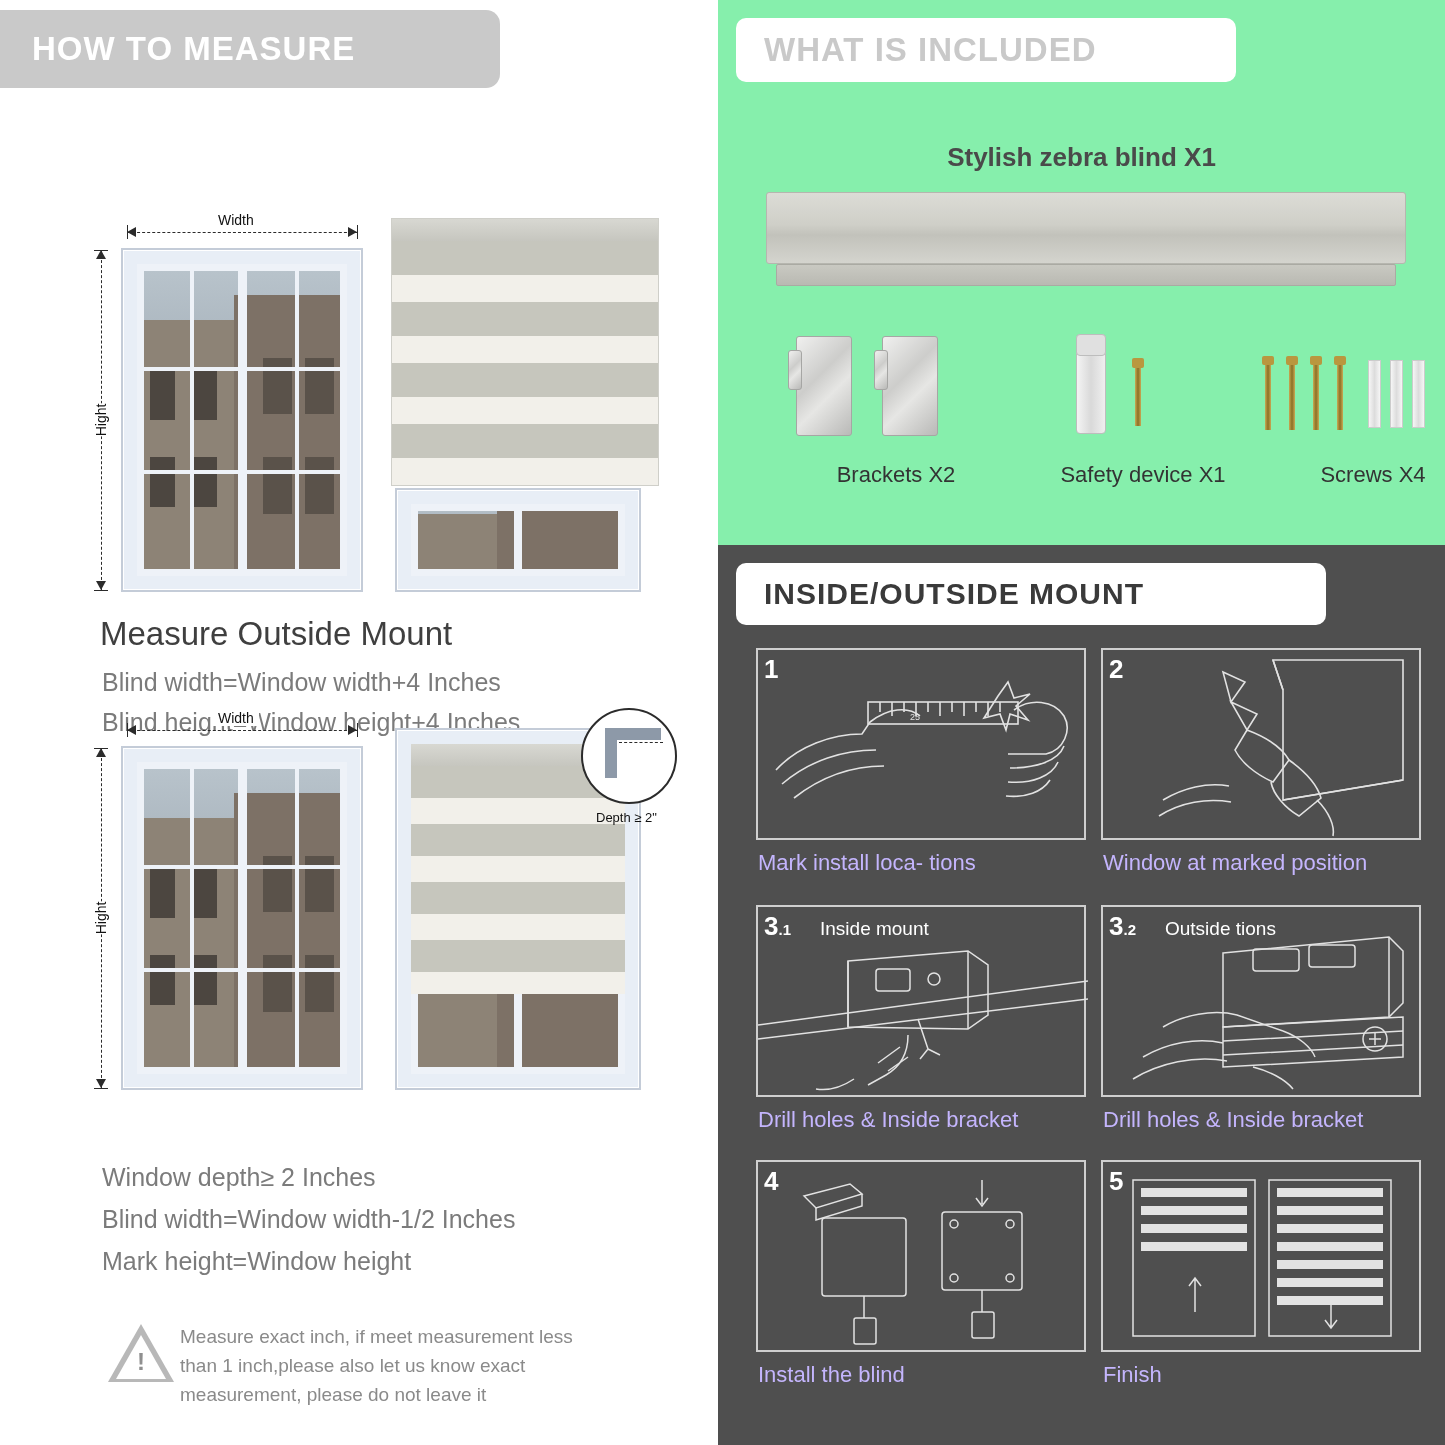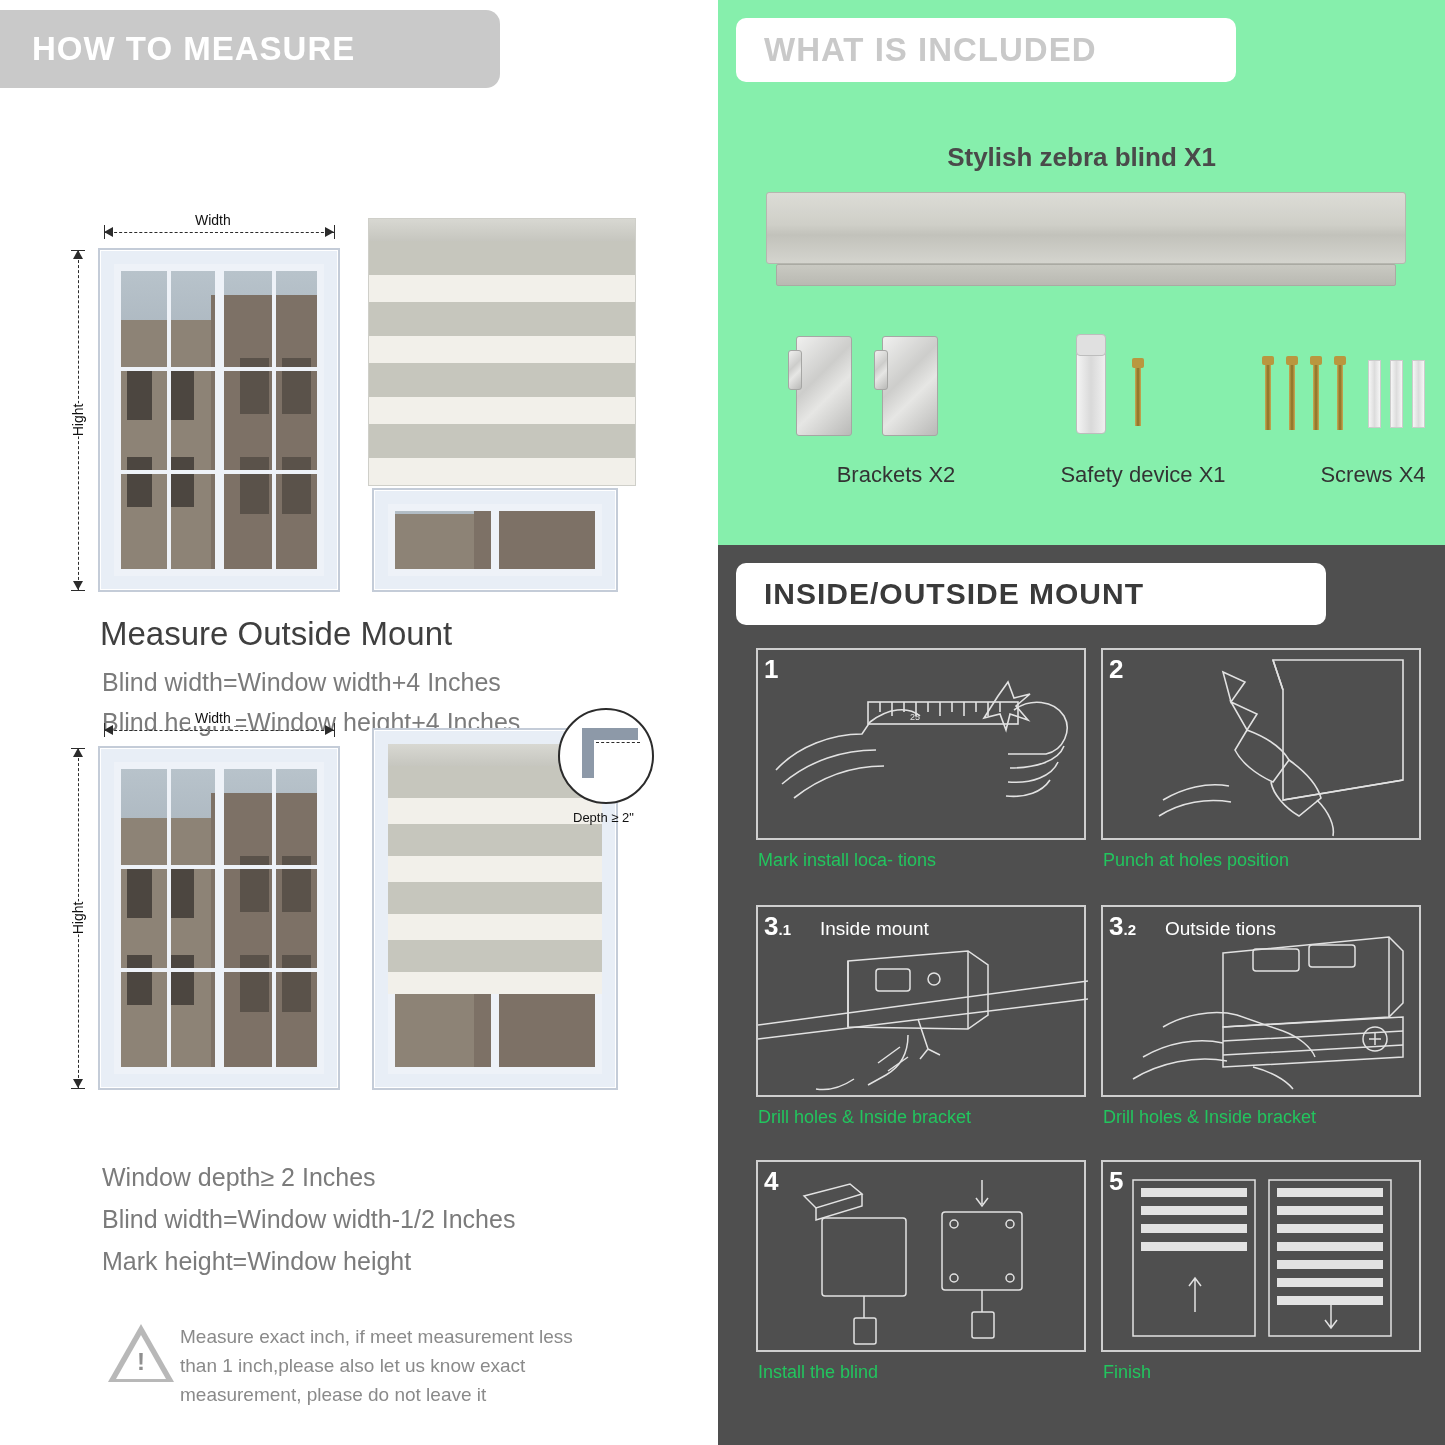--- a/index.html
+++ b/index.html
@@ -22,21 +22,21 @@
     background:#c9c9c9;
     border-top-right-radius:14px; border-bottom-right-radius:14px;
     display:flex; align-items:center;
   }
   .banner-left .txt {
     color:#ffffff; font-size:33px; font-weight:bold; letter-spacing:1px;
     padding-left:32px;
   }
 
   
-  .diagram { position:absolute; }
+  .diagram { position:absolute;margin-left:23px; }
 
   
   .dimline-h {
     position:absolute; height:1px; border-top:1.5px dashed #2b2b2b;
   }
   .dimline-v {
     position:absolute; width:1px; border-left:1.5px dashed #2b2b2b;
   }
   .tick-v { position:absolute; width:1px; height:14px; background:#2b2b2b; }
   .tick-h { position:absolute; height:1px; width:14px; background:#2b2b2b; }
@@ -168,21 +168,21 @@
     position:absolute; border:2px solid #cfcfcf; background:#4f4f4f;
   }
   .step-num {
     position:absolute; left:6px; top:4px; font-size:26px; color:#ffffff; font-weight:bold;
   }
   .step-num small { font-size:15px; }
   .step-inline {
     position:absolute; font-size:19px; color:#ffffff;
   }
   .step-cap {
-    position:absolute; font-size:18px; color:#22c55e;
+    position:absolute; font-size:22px; color:#c4b5fd;
   }
 </style>
 </head>
 <body>
 
 <div class="page">
 
   <div class="left-col">
 
     <div class="banner-left">
@@ -434,21 +434,21 @@
           <path d="M120 22 l22 10 l-14 20 z"></path>
           <path d="M128 52 l26 12 l-10 16 z"></path>
           <path d="M144 80 C160 86, 178 96, 186 110 L170 132 C152 124, 138 112, 132 100 Z"></path>
           <path d="M186 110 C200 120, 214 134, 218 148 L196 166 C182 158, 170 144, 168 132"></path>
           <path d="M214 150 C226 162, 232 176, 230 186"></path>
           <path d="M60 150 C80 138, 104 132, 126 136"></path>
           <path d="M56 166 C78 152, 104 148, 128 152"></path>
         </g>
       </svg>
     </div>
-    <div class="step-cap" style="left:385px;top:305px;">Punch at  holes position</div>
+    <div class="step-cap" style="left:385px;top:305px;">Window at  marked position</div>
 
     <div class="step-box" style="left:38px;top:360px;width:330px;height:192px;">
       <div class="step-num"><span>3</span><small>.1</small></div>
       <div class="step-inline" style="left:62px;top:11px;">Inside mount</div>
       <svg width="330" height="192" viewBox="0 0 330 192">
         <g stroke="#e2e2e2" fill="none" stroke-width="1.5">
           <path d="M0 118 L330 74"></path>
           <path d="M0 132 L330 92"></path>
           <path d="M90 54 L210 44 L230 58 L230 108 L210 122 L90 120 Z"></path>
           <path d="M210 44 L210 122 M90 54 L90 120"></path>

